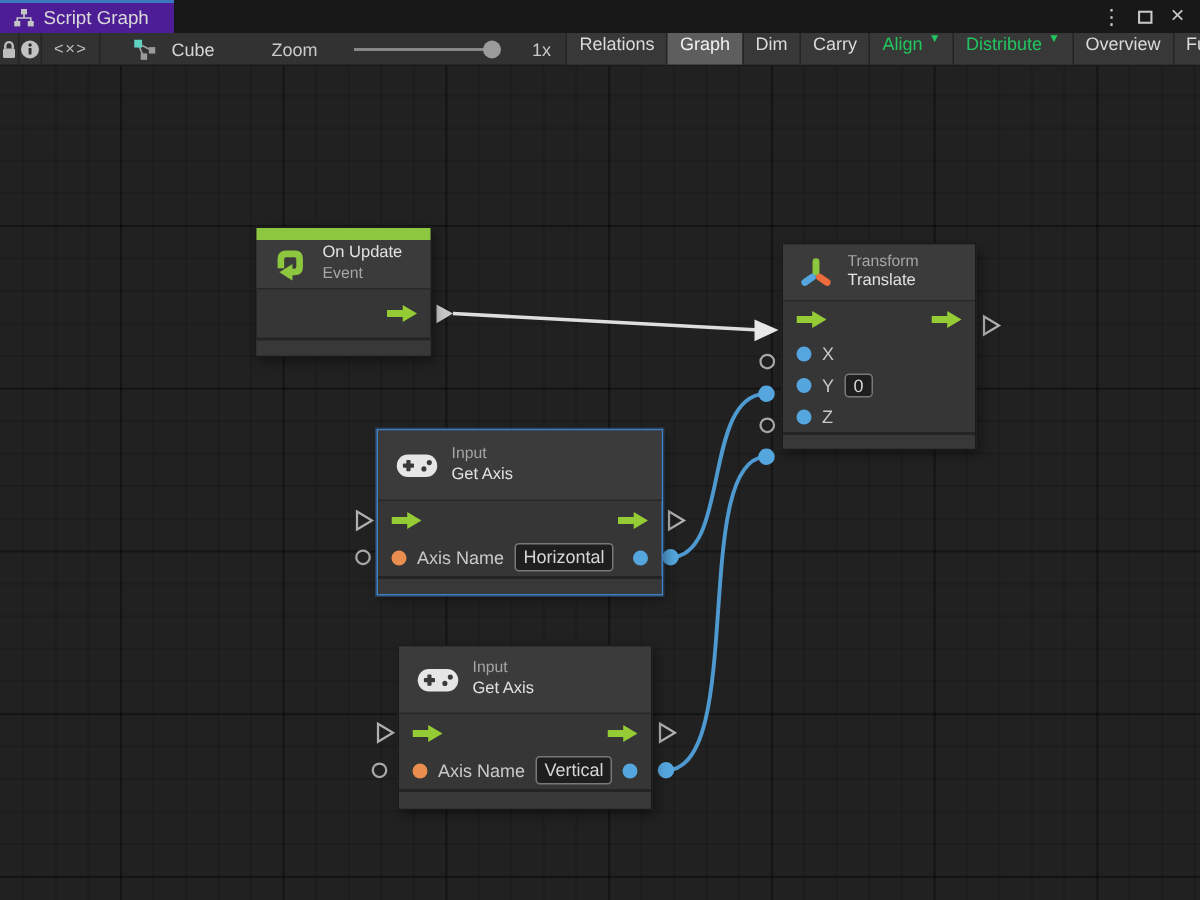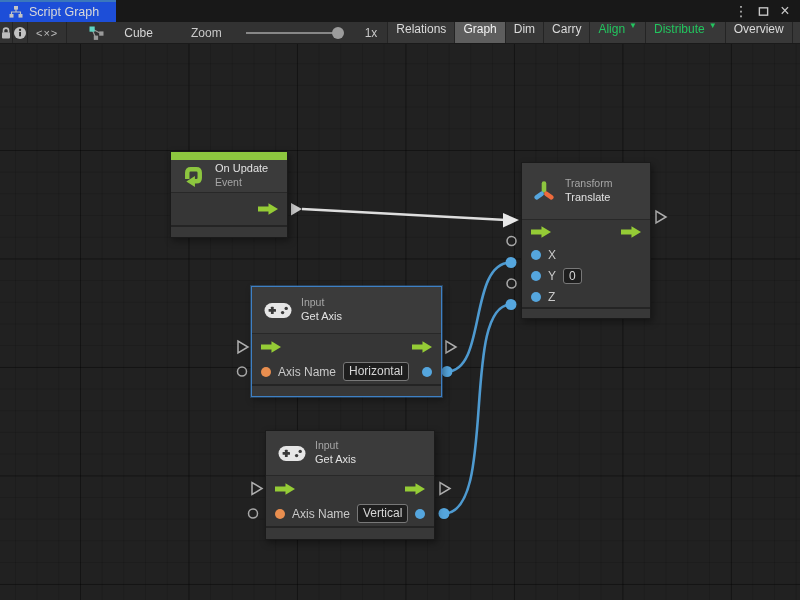--- a/index.html
+++ b/index.html
@@ -1,32 +1,32 @@
 <!DOCTYPE html>
 <html><head>
 <meta charset="utf-8">
 <style>
   * { box-sizing: border-box; margin: 0; padding: 0; }
   html,body { width:800px; height:600px; overflow:hidden; }
   body { font-family:"Liberation Sans", sans-serif; background:#191919; position:relative; }
 
   
   .tabbar { height:22px; background:#181818; display:flex; align-items:stretch; }
-  .tab { width:116px; background:#1d4ed8; border-top:2px solid #3b77bc; display:flex; align-items:center; gap:6px; padding:0 9px; }
+  .tab { width:116px; background:#4c1d95; border-top:2px solid #3b77bc; display:flex; align-items:center; gap:6px; padding:0 9px; }
   .tab-title { font-size:12.5px; color:#d9d9d9; white-space:nowrap; }
   .tabbar-spacer { flex:1; }
   .win-controls { display:flex; align-items:center; gap:4px; padding-right:6px; }
   .win-btn { width:18px; height:18px; display:flex; align-items:center; justify-content:center; color:#c8c8c8; font-size:14px; line-height:1; }
 
   
   .toolbar { height:22px; background:#323232; border-bottom:1px solid #1a1a1a; display:flex; align-items:stretch; font-size:12px; color:#d6d6d6; }
   .tb-cell { display:flex; align-items:center; justify-content:center; border-right:1px solid #242424; padding:0 8px; }
   .tb-icon-cell { width:26px; padding:0; }
   .code-cell { width:66px; color:#bdbdbd; font-size:11px; letter-spacing:1px; }
-  .graph-cell { border-right:none; gap:20px; padding:0 10px 0 22px; }
+  .graph-cell { border-right:none; gap:10px; padding:0 10px 0 22px; }
   .zoom-cell { border-right:none; gap:8px; padding:0 10px; }
   .slider-track { width:95px; height:2px; background:#878787; position:relative; }
   .slider-handle { position:absolute; right:-3px; top:-5px; width:12px; height:12px; border-radius:50%; background:#9c9c9c; }
   .tb-buttons { margin-left:auto; display:flex; align-items:stretch; }
   .tb-btn { display:flex; gap:4px; padding:0 8px; border-left:1px solid #242424; background:#383838; color:#dadada; white-space:nowrap; }
   .tb-btn.active { background:#5e5e5e; color:#f2f2f2; }
   .tb-btn.disabled { color:#22c55e; }
   .caret { font-size:8px; line-height:1; }
 
   
@@ -194,21 +194,21 @@
     </div>
     <div class="row" style="height:32px;">
       <svg class="ml-auto" width="20" height="12" viewBox="0 0 21 12">
           <path d="M0 3.5 H11 V0 L21 6 L11 12 V8.5 H0 Z" fill="#95cc36"></path>
         </svg>
     </div>
     <div class="node-footer" style="height:12px;"></div>
   </div>
 
   <div class="node" style="left:521px; top:118px; width:130px;">
-    <div class="node-header" style="height:57px;">
+    <div class="node-header" style="height:38px;">
       <svg width="24" height="24" viewBox="0 0 24 24">
         <line x1="12" y1="11.5" x2="12" y2="4.5" stroke="#8dc63f" stroke-width="4.6" stroke-linecap="round"></line>
         <line x1="9.6" y1="14.8" x2="4.6" y2="18.3" stroke="#55a6de" stroke-width="4.6" stroke-linecap="round"></line>
         <line x1="14.4" y1="14.8" x2="19.4" y2="18.3" stroke="#ee6b3c" stroke-width="4.6" stroke-linecap="round"></line>
       </svg>
       <div class="titles">
         <div class="n-sub">Transform</div>
         <div class="n-title">Translate</div>
       </div>
     </div>

